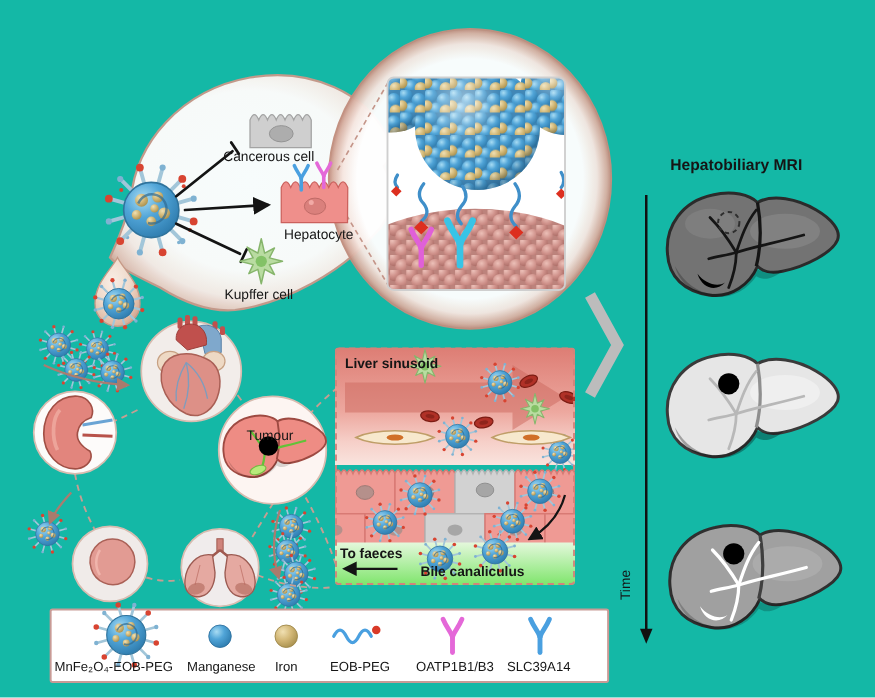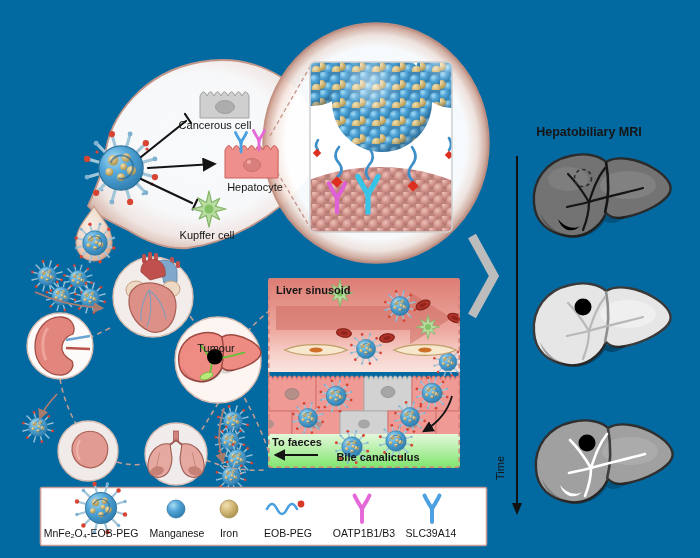--- a/index.html
+++ b/index.html
@@ -1,16 +1,16 @@
 <!DOCTYPE html>
 <html><head>
 <meta charset="utf-8">
 <style>
   html,body{margin:0;padding:0;background:#fff;}
-  .stage{position:relative;width:700px;height:558px;background:#0369a1;overflow:hidden;
+  .stage{position:relative;width:700px;height:558px;background:#14b8a6;overflow:hidden;
          font-family:"Liberation Sans",sans-serif;}
   svg text{font-family:"Liberation Sans",sans-serif;fill:#151515;}
   .lbl{font-size:11px;}
   .lbl-b{font-size:11px;font-weight:600;}
   .lbl-title{font-size:12.5px;font-weight:600;}
   .lbl-leg{font-size:10.5px;}
 </style>
 </head>
 <body>
 

